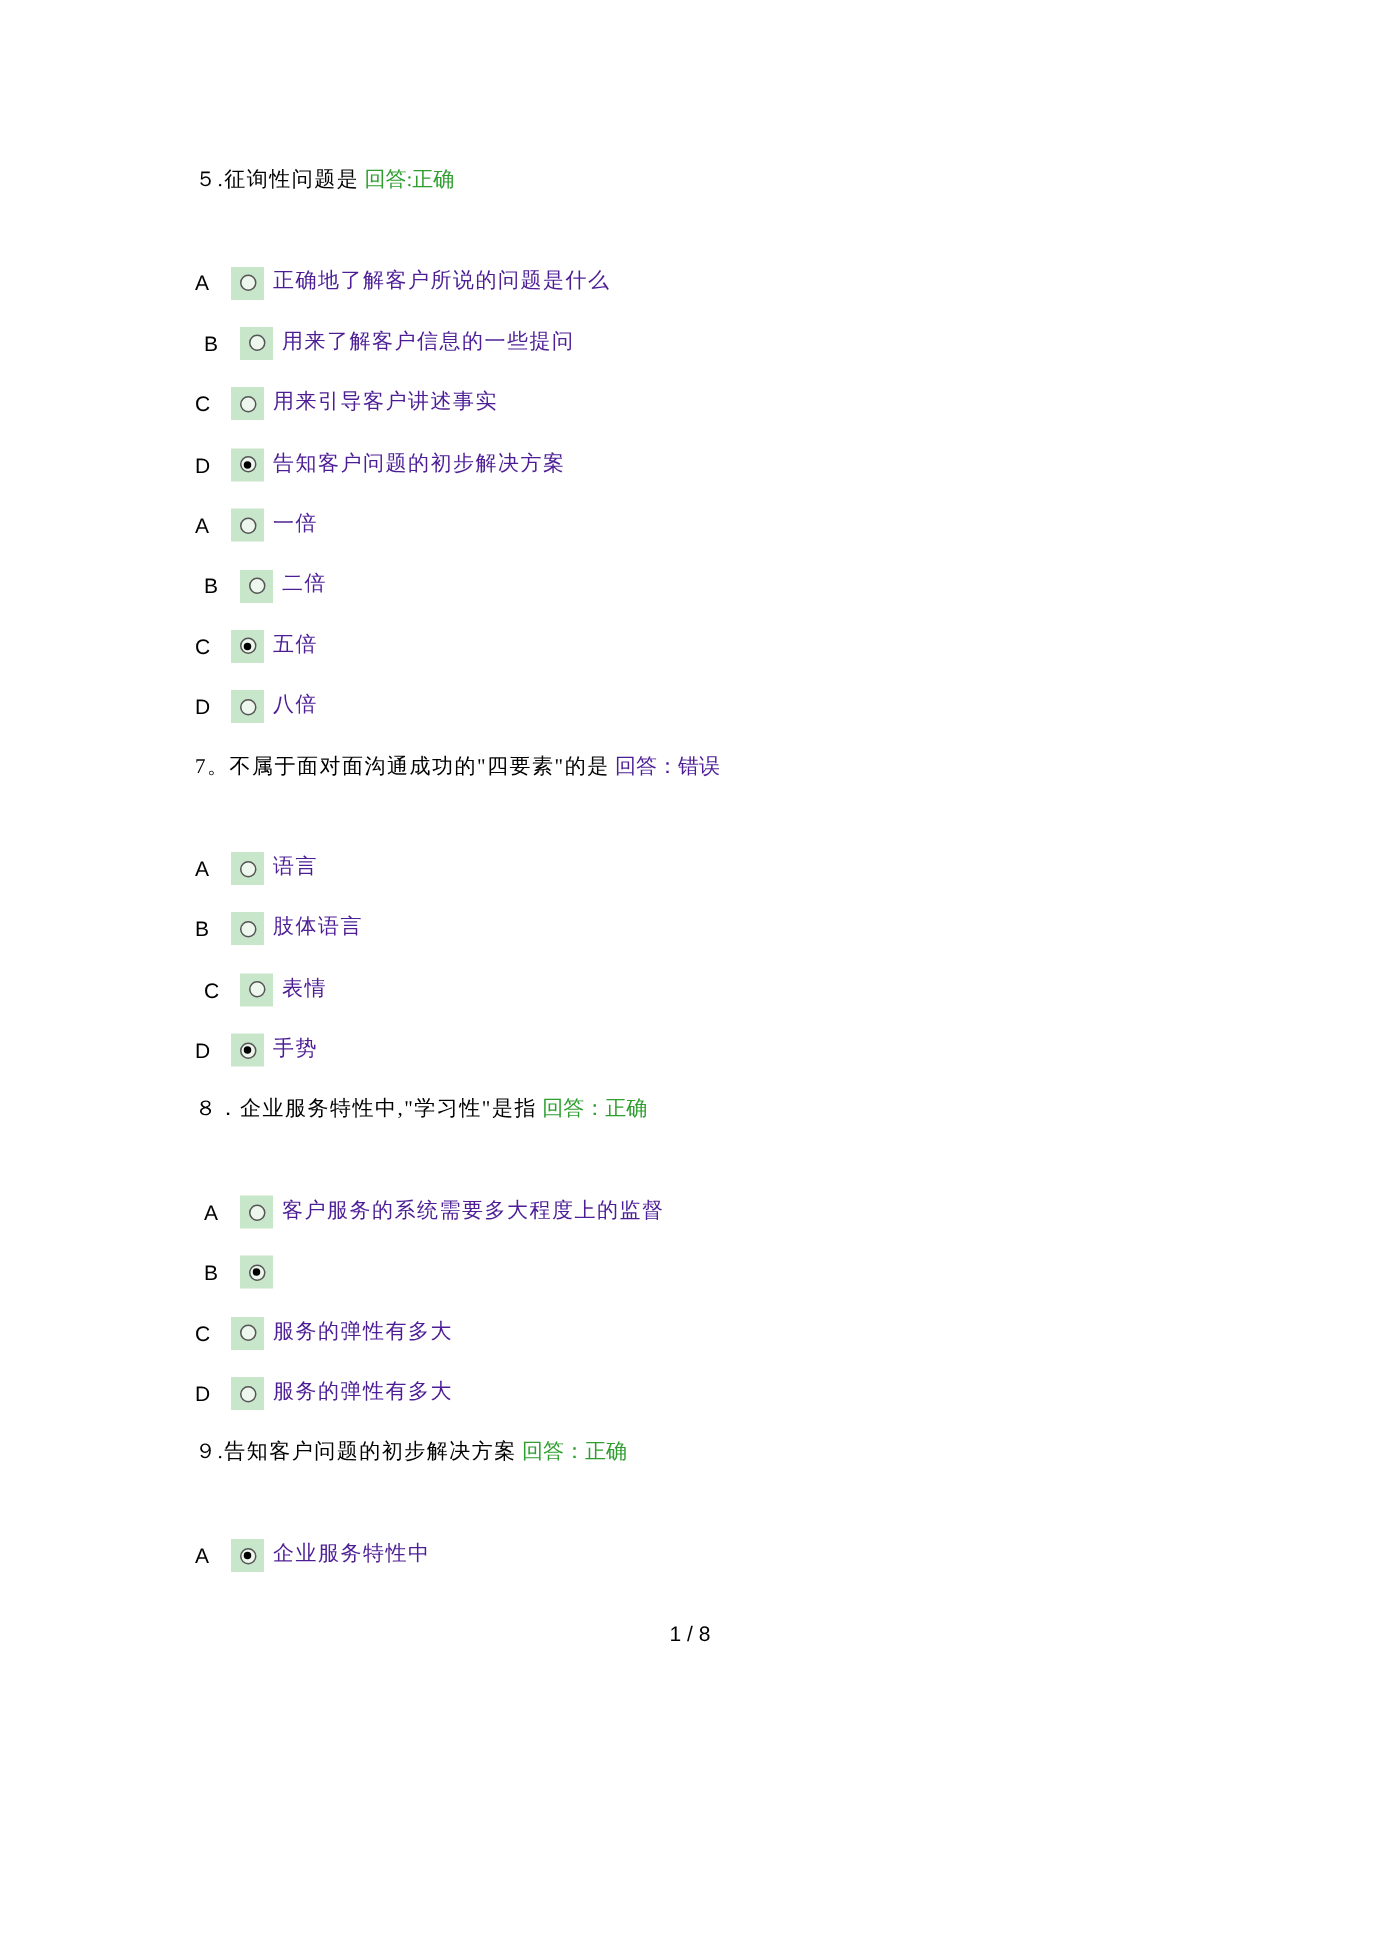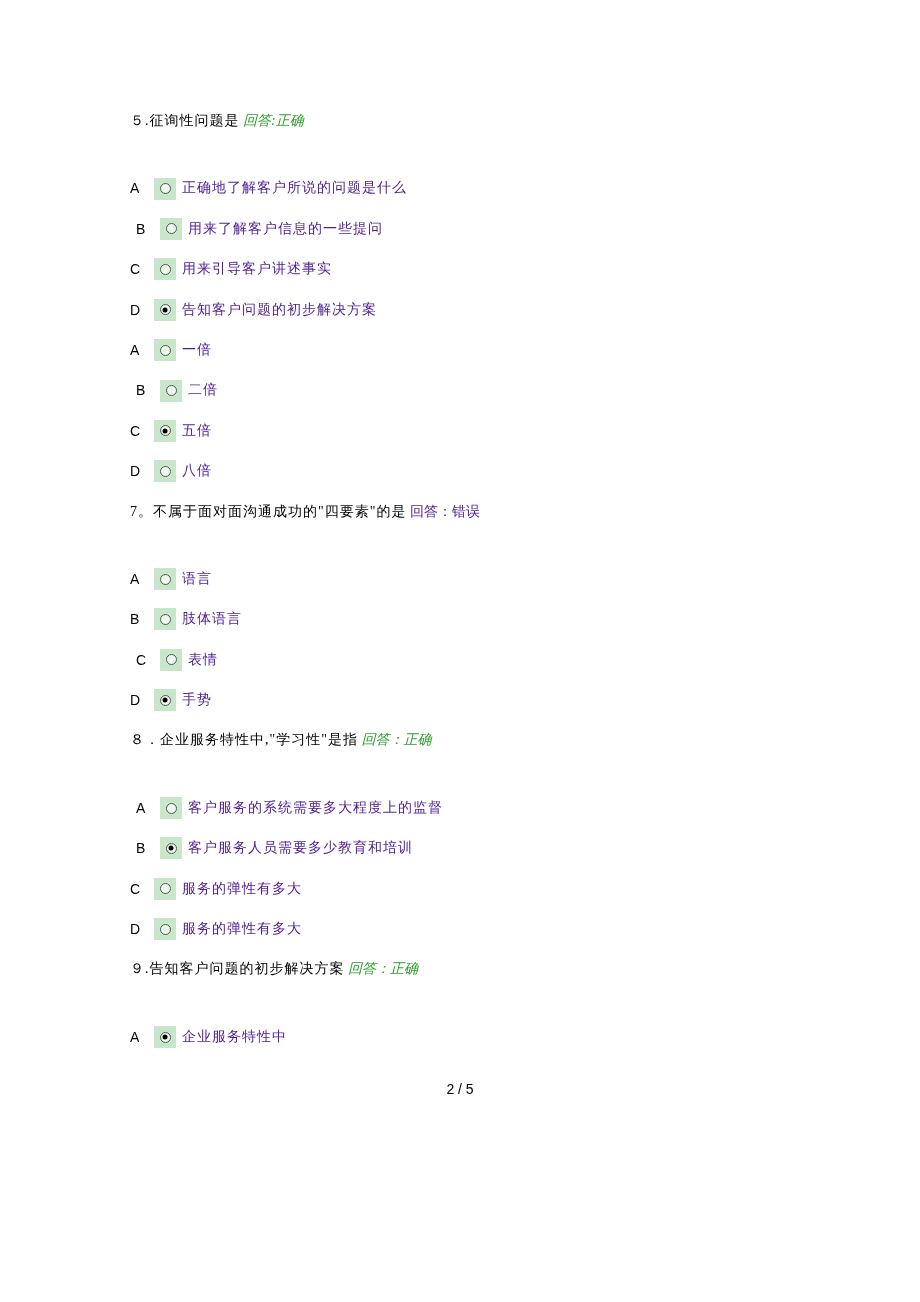--- a/index.html
+++ b/index.html
@@ -19,21 +19,20 @@
     }
     .question-line {
       margin-bottom: 45px;
     }
     .question-text {
       color: #000;
       letter-spacing: 1px;
     }
     .answer-correct {
       color: #2e9e2e;
-      font-style: italic;
     }
     .answer-wrong {
       color: #4c1d95;
     }
     .option-row {
       display: flex;
       align-items: center;
       margin-bottom: 18px;
     }
     .opt-letter {
@@ -182,21 +181,20 @@
       <span class="radio-box">
         <span class="radio-circle"></span>
       </span>
       <span class="opt-text">客户服务的系统需要多大程度上的监督</span>
     </div>
     <div class="option-row">
       <span class="opt-letter indent">B</span>
       <span class="radio-box">
         <span class="radio-circle selected"></span>
       </span>
-      <span class="opt-text">客户服务人员需要多少教育和培训</span>
     </div>
     <div class="option-row">
       <span class="opt-letter">C</span>
       <span class="radio-box">
         <span class="radio-circle"></span>
       </span>
       <span class="opt-text">服务的弹性有多大</span>
     </div>
     <div class="option-row">
       <span class="opt-letter">D</span>
@@ -208,13 +206,13 @@
     <div class="question-line"><span class="question-text">９.</span><span class="question-text">告知客户问题的初步解决方案</span>     <span class="answer-correct">回答：正确</span></div>
     <div class="option-row">
       <span class="opt-letter">A</span>
       <span class="radio-box">
         <span class="radio-circle selected"></span>
       </span>
       <span class="opt-text">企业服务特性中</span>
     </div>
   </div>
 
-<div class="footer">2 / 5</div>
+<div class="footer">1 / 8</div>
 
 </body></html>

